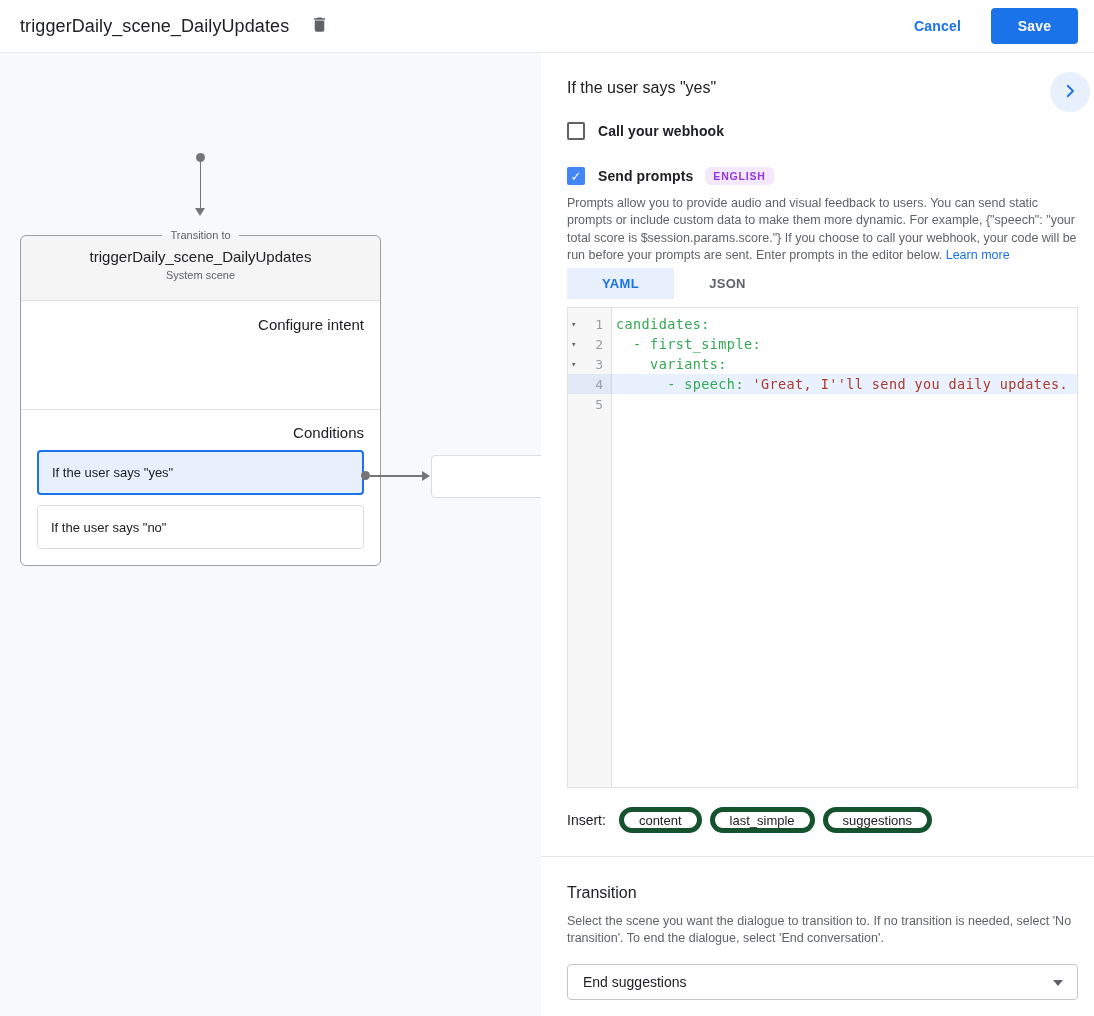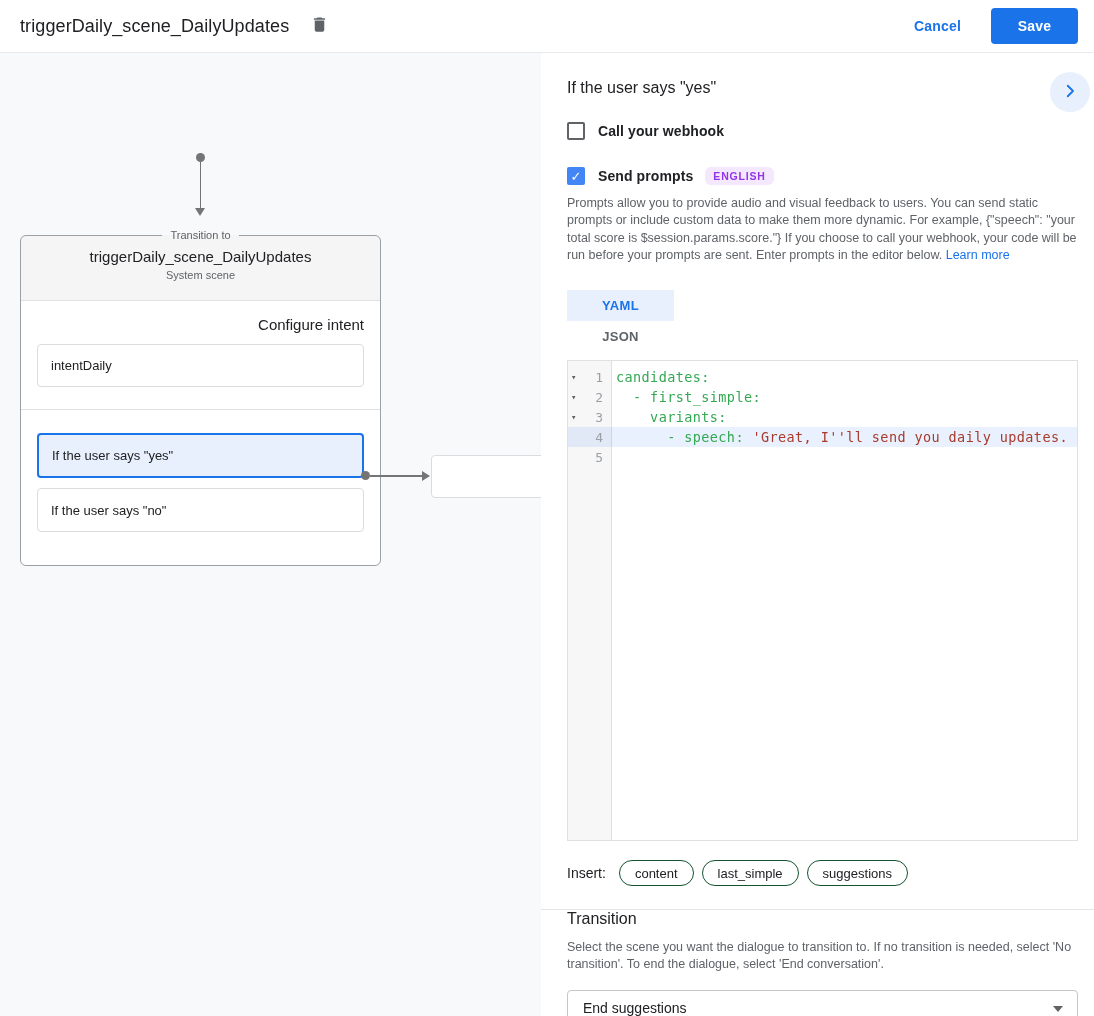--- a/index.html
+++ b/index.html
@@ -68,21 +68,21 @@
   .checkbox.unchecked { border:2px solid #5f6368; background:#fff; }
   .checkbox.checked { border:none; background:#4285f4; color:#fff; display:flex; align-items:center;
                       justify-content:center; font-size:13px; font-weight:bold; }
   .chk-label { margin-left:13px; font-size:14px; font-weight:bold; color:#202124; letter-spacing:.1px; }
   .lang-badge { margin-left:12px; background:#f3e8fd; color:#9334e6; font-size:10.5px; font-weight:bold;
                 letter-spacing:.8px; padding:3px 8px; border-radius:6px; }
 
   .desc { margin-top:10px; width:515px; font-size:12.5px; line-height:17.3px; color:#5f6368; }
   .link { color:#1a73e8; text-decoration:none; cursor:pointer; }
 
-  .tabs { margin-top:26px; display:flex;flex-direction:column; }
+  .tabs { margin-top:4px; display:flex; }
   .tab { width:107px; height:31px; display:flex; align-items:center; justify-content:center;
          font-size:13px; font-weight:bold; letter-spacing:.3px; cursor:pointer; }
   .tab.active { background:#e8f0fe; color:#1a73e8; }
   .tab.inactive { color:#5f6368; }
 
   
   .editor { position:relative; margin-top:8px; height:481px; border:1px solid #e0e0e0; background:#fff; }
   .gutter-bg { position:absolute; left:0; top:0; bottom:0; width:44px; background:#f7f7f7;
                border-right:1px solid #e0e0e0; }
   .ed-rows { position:relative; padding-top:6px; }
@@ -91,27 +91,27 @@
   .gutter-cell { position:relative; width:44px; flex:0 0 auto; text-align:right; padding-right:9px;
                  font-family:"DejaVu Sans Mono","Liberation Mono",monospace; font-size:13px; color:#9aa0a6; }
   .fold { position:absolute; left:3px; top:50%; transform:translateY(-54%); font-size:9px; color:#616161; }
   .code-cell { font-family:"DejaVu Sans Mono","Liberation Mono",monospace; font-size:13.5px;
                letter-spacing:.4px; white-space:pre; padding-left:4px; }
   .tok-key { color:#34a853; }
   .tok-str { color:#a93a2c; }
 
   .insert-row { margin-top:19px; display:flex; align-items:center; }
   .insert-label { font-size:14px; color:#202124; margin-right:13px; }
-  .chip { border:1px solid #14532d; border-radius:13px; background:#fff; height:26px; padding:0 15px;
+  .chip { border:5px solid #14532d; border-radius:13px; background:#fff; height:26px; padding:0 15px;
           display:inline-flex; align-items:center; font-size:13px; color:#202124; margin-right:8px;
           cursor:pointer; font-family:inherit; }
 
   .panel-divider { margin:23px -16px 0 -26px; border-top:1px solid #e4e5e6; }
 
-  .trans-heading { font-size:16px; color:#202124; }
+  .trans-heading { margin-top:27px; font-size:16px; color:#202124; }
   .trans-desc { margin-top:11px; width:520px; font-size:12.5px; line-height:17.3px; color:#5f6368; }
   .select-box { margin-top:16px; height:36px; border:1px solid #c4c7c5; border-radius:4px; background:#fff;
                 display:flex; align-items:center; padding:0 14px 0 15px; font-size:14px; color:#202124;
                 cursor:pointer; position:relative; }
   .select-caret { position:absolute; right:14px; top:15px; width:0; height:0;
                   border-left:5px solid transparent; border-right:5px solid transparent;
                   border-top:6px solid #5f6368; }
 </style>
 </head>
 <body>
@@ -141,23 +141,23 @@
 
     <fieldset class="scene-box to-box">
       <legend>Transition to</legend>
       <div class="box-head">
         <div class="box-title">triggerDaily_scene_DailyUpdates</div>
         <div class="box-subtitle">System scene</div>
       </div>
       <div class="box-body">
         <div class="section-intent">
           <div class="section-heading">Configure intent</div>
-          <div class="intent-input">intentDaily</div>
         </div>
         <div class="section-conditions">
+          <div class="section-heading">Conditions</div>
           <div class="cond-item cond-yes">If the user says "yes"</div>
           <div class="cond-item cond-no">If the user says "no"</div>
         </div>
       </div>
     </fieldset>
 
     <div class="conn-dot" style="left:361px; top:418px;"></div>
     <div class="hline" style="left:370px; top:422px; width:52px;"></div>
     <div class="arrow-right" style="left:422px; top:418px;"></div>
     <div class="target-box"></div>

